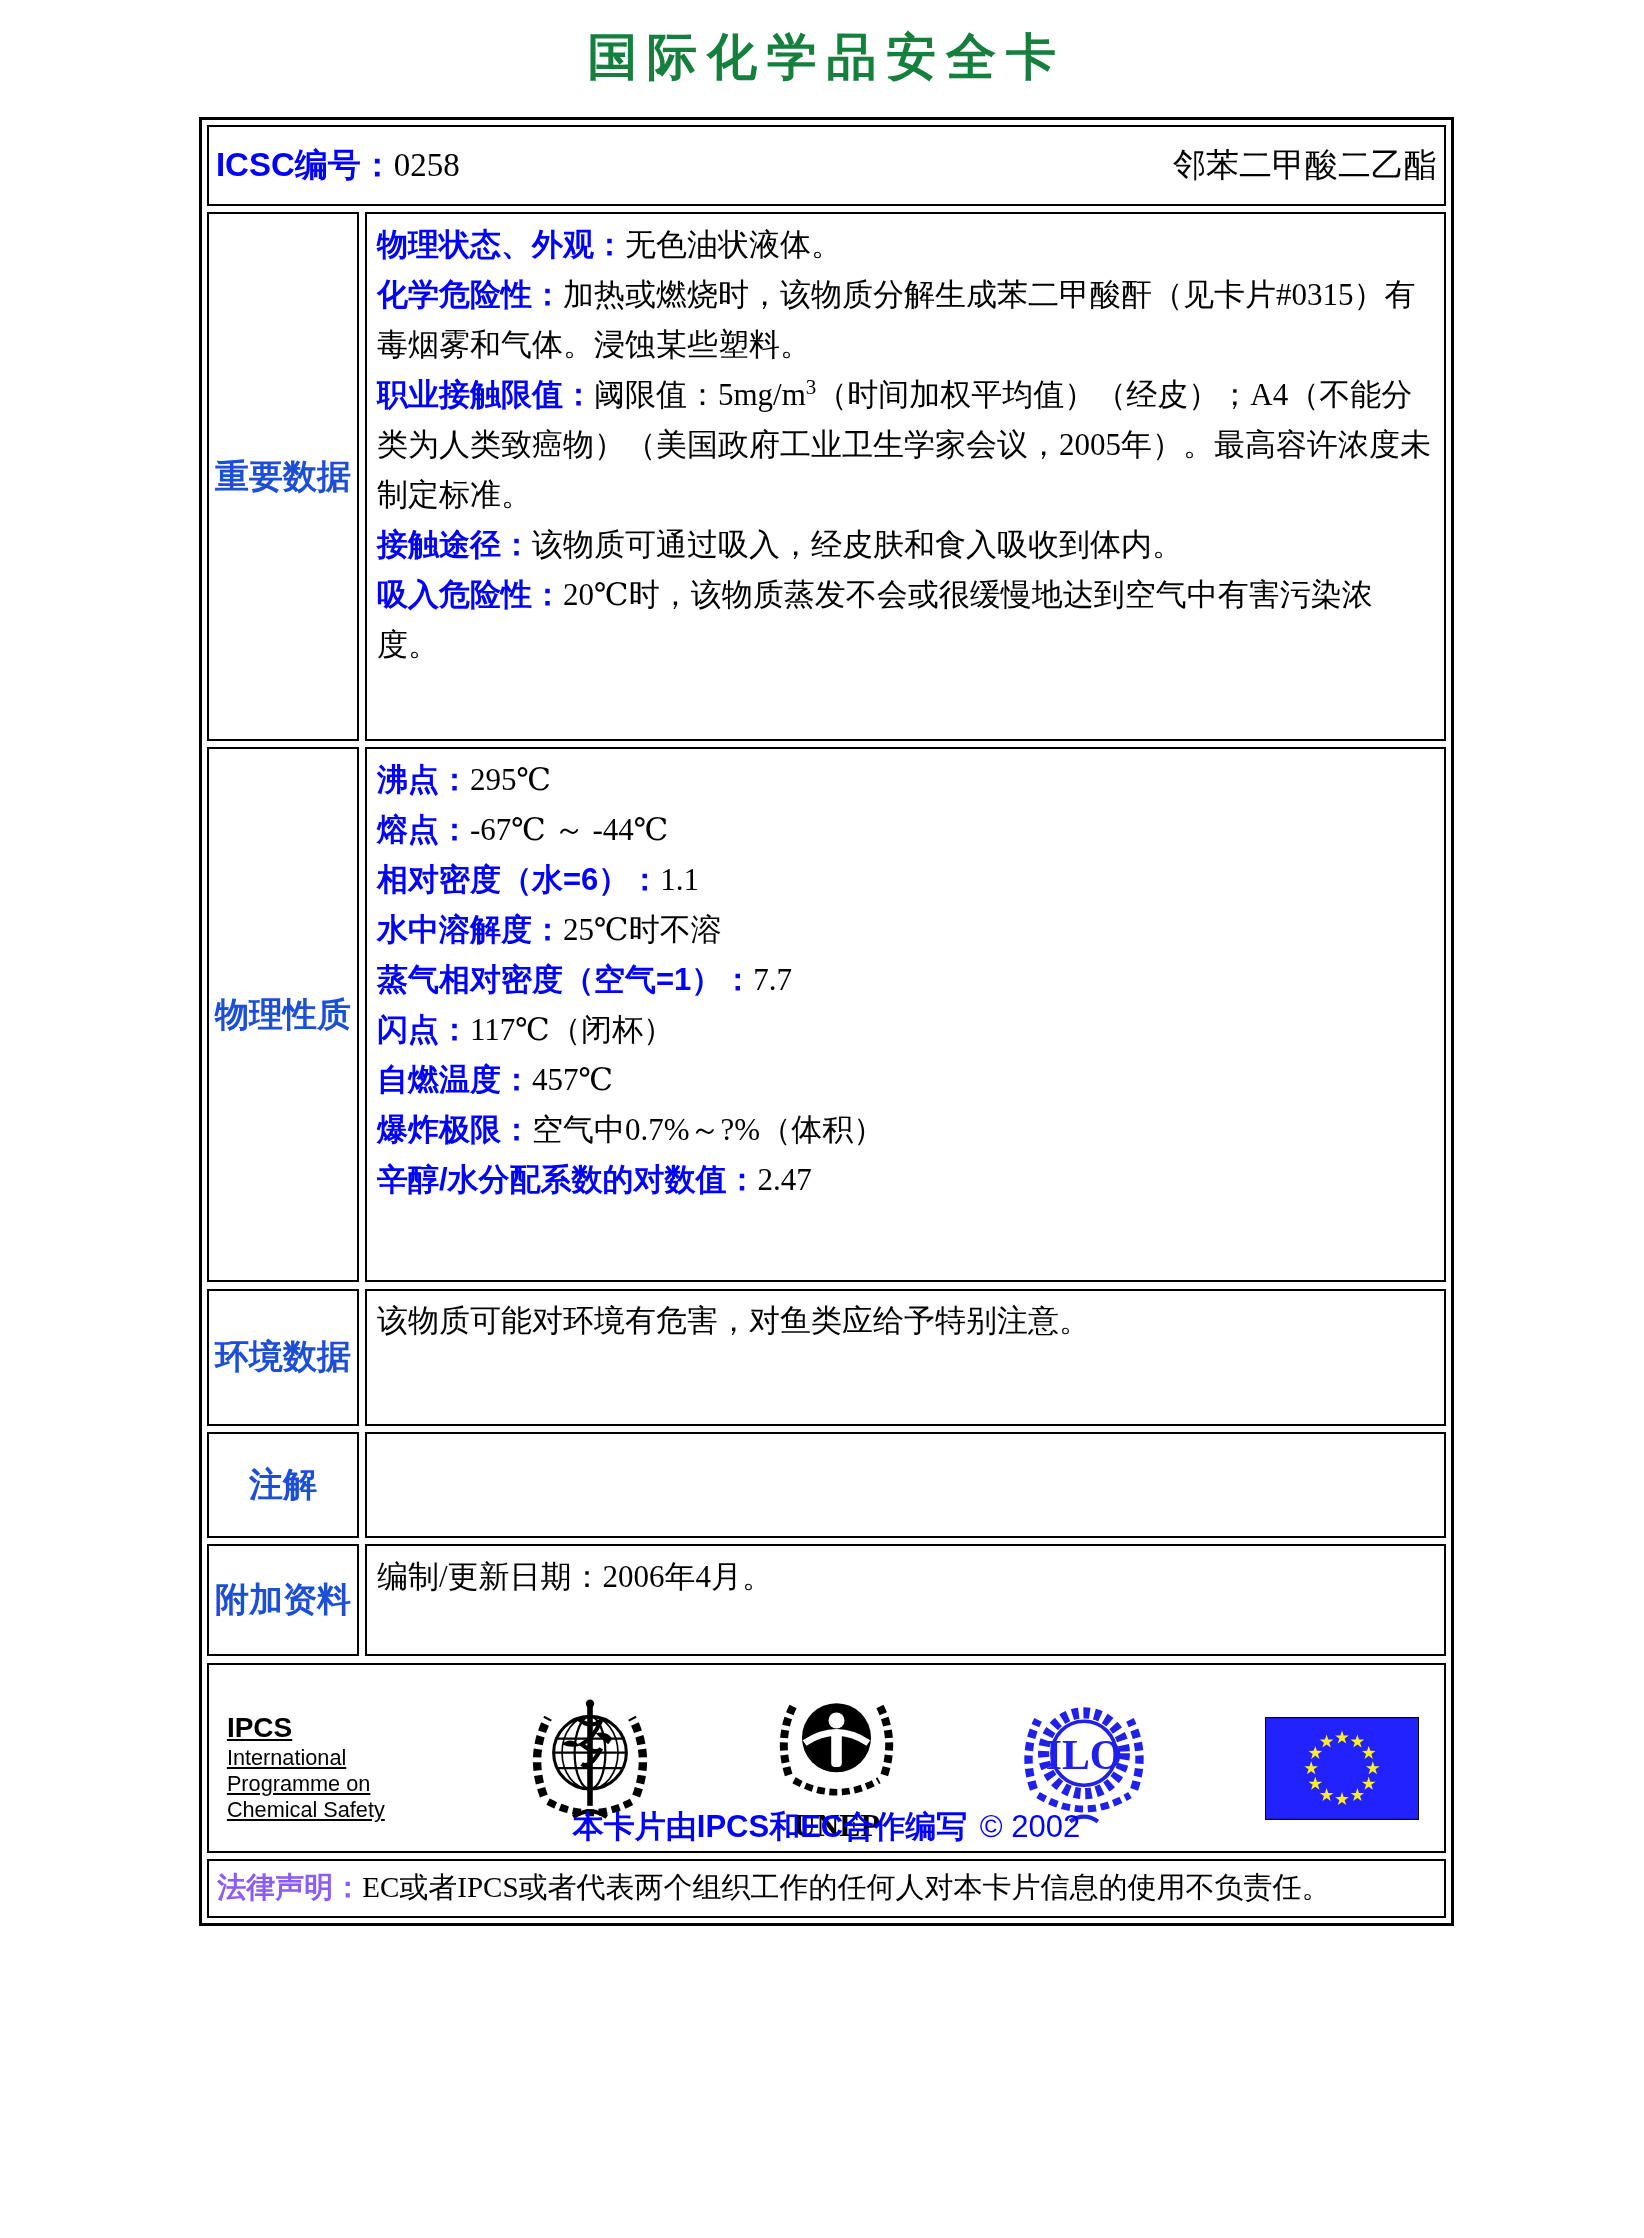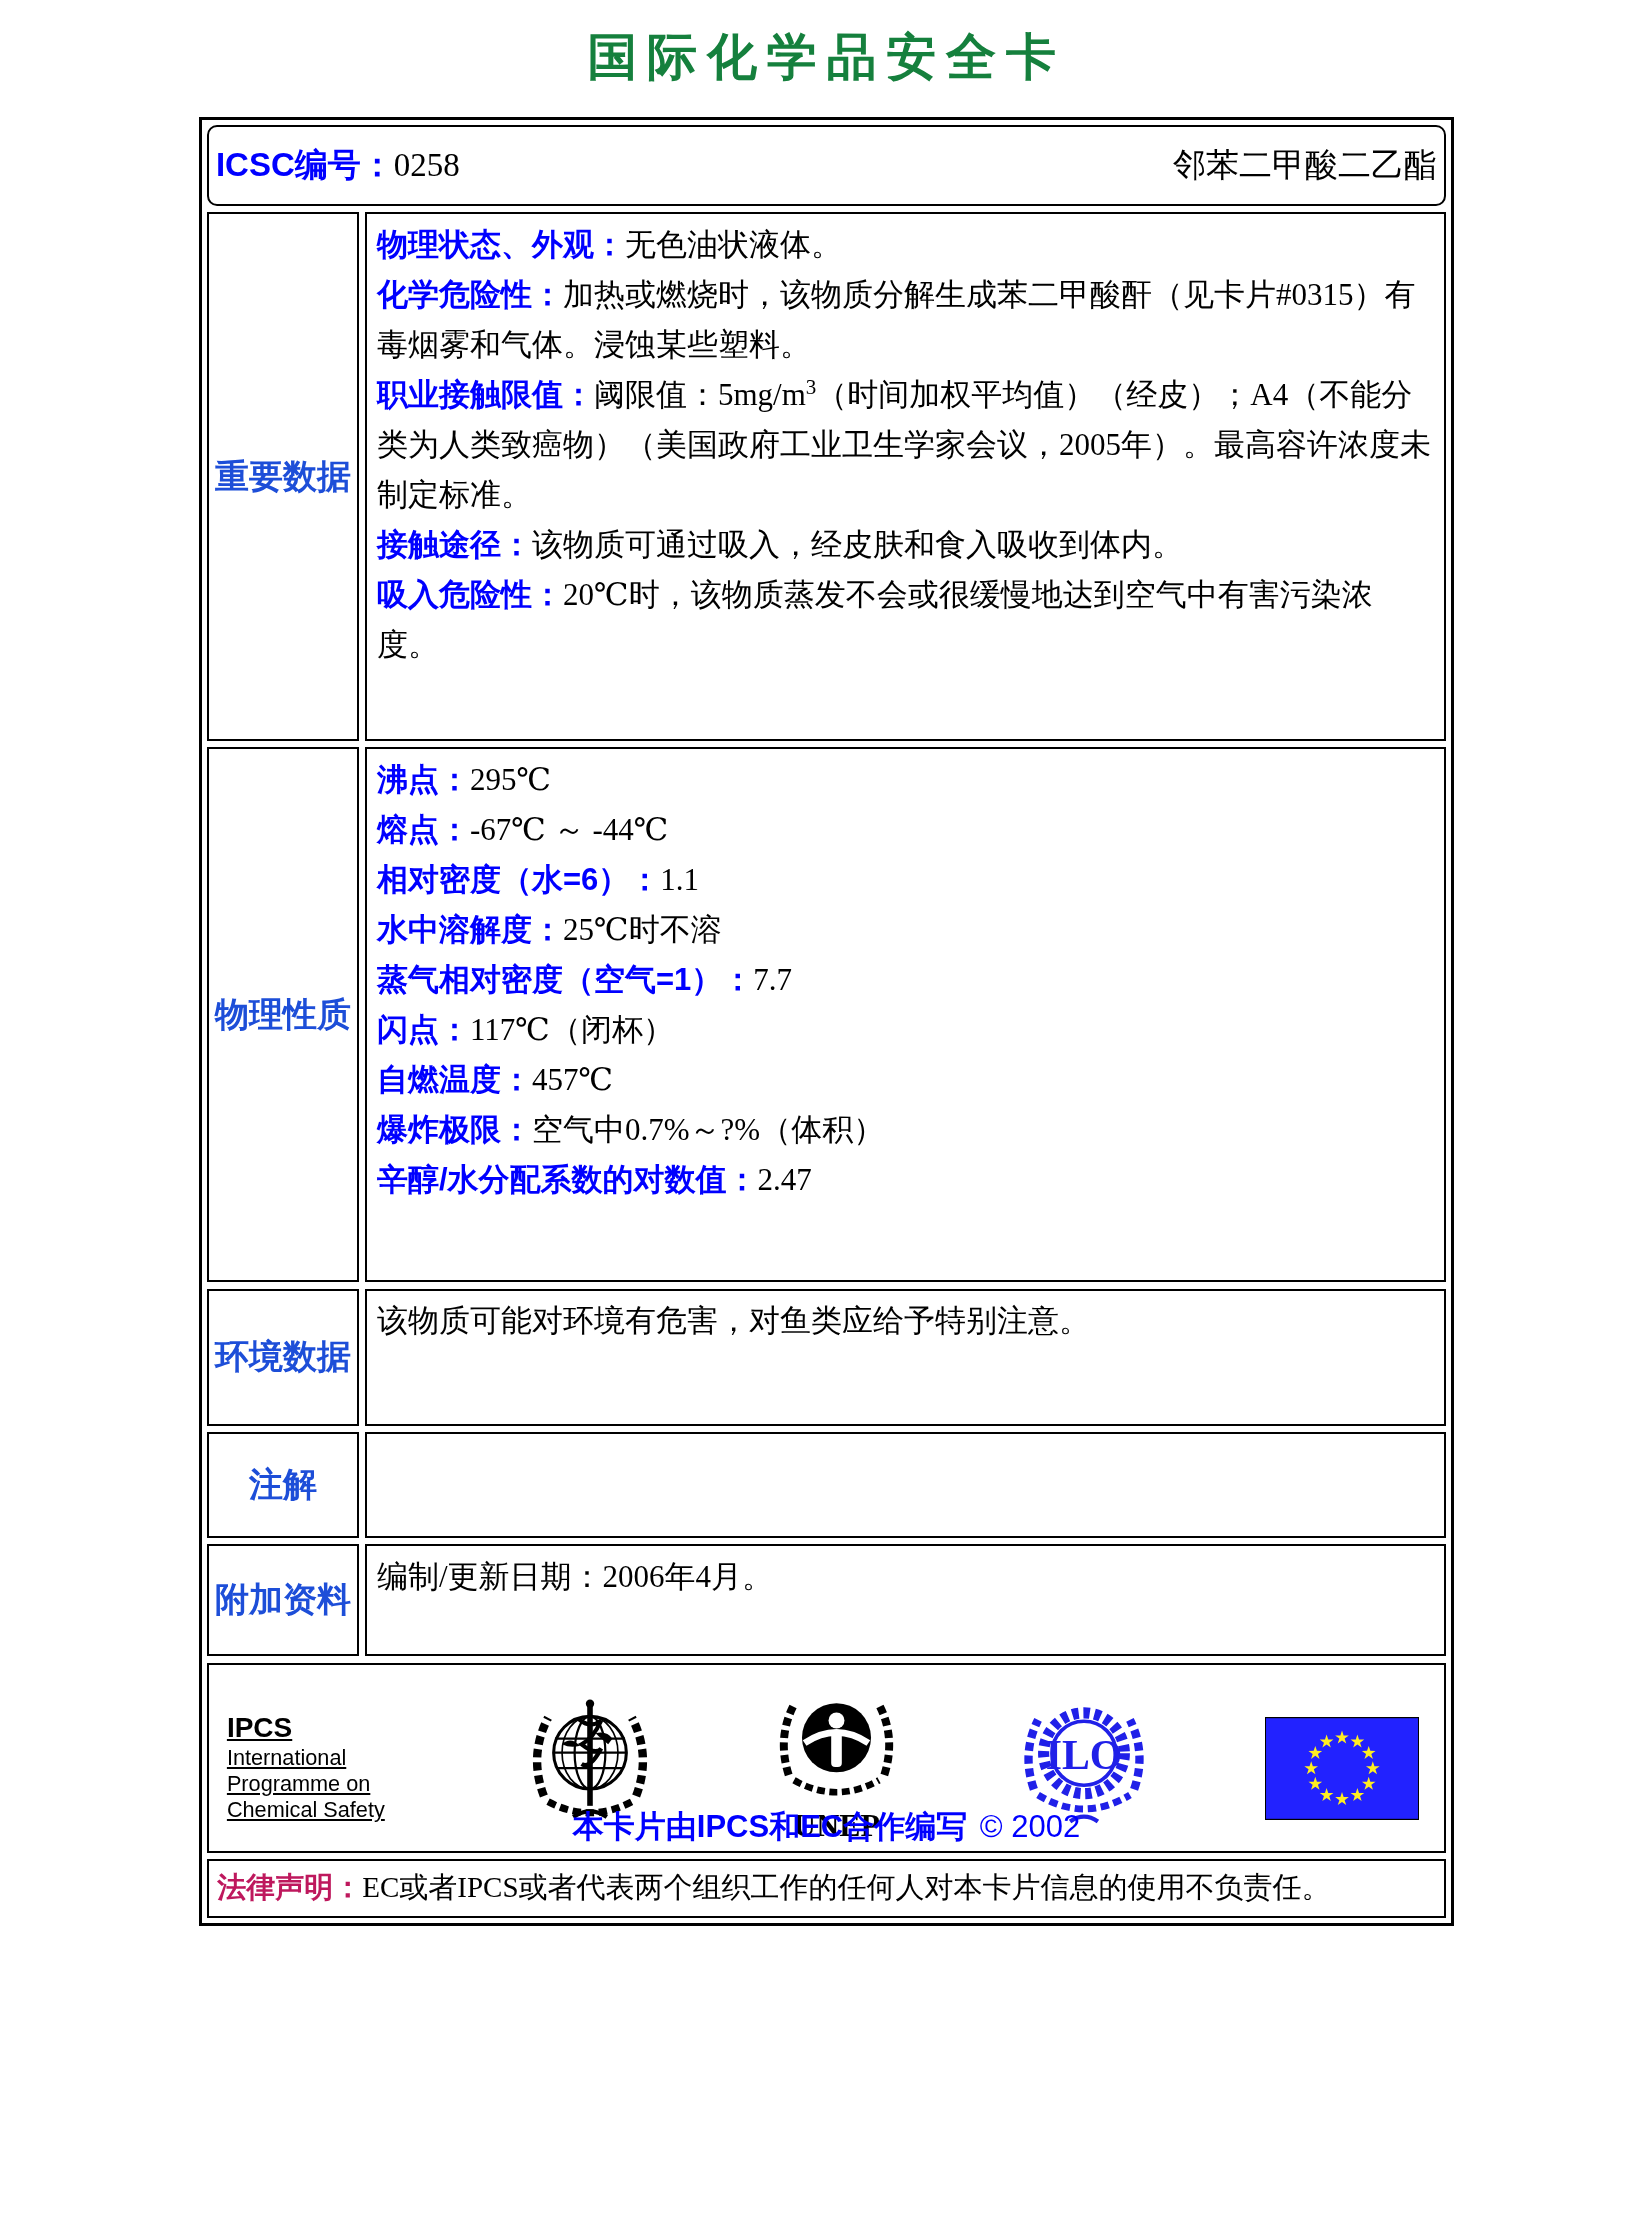--- a/index.html
+++ b/index.html
@@ -26,21 +26,20 @@
     display:flex;flex-direction:column;gap:6.3px;
     background:#fff;
   }
   .row{display:flex;gap:6.3px;}
   .cell{border:2.8px solid #000;box-sizing:border-box;background:#fff;}
   .header-cell{
     flex:1;min-height:67px;
     display:flex;justify-content:space-between;align-items:center;
     padding:16px 7px;
     font-size:33px;
-    border-radius:10px;
   }
   .blue-label{
     color:#0000ff;font-weight:bold;
     font-family:"Liberation Sans","DejaVu Sans",sans-serif;
   }
   .label-cell{
     width:152px;flex:none;
     display:flex;align-items:center;justify-content:center;
     text-align:center;
     color:#1d4ed8;font-weight:bold;font-size:34px;
@@ -81,21 +80,21 @@
   }
   .logo-caption .copyright{font-weight:normal;margin-left:12.6px;}
   .legal-cell{
     flex:1;min-height:59px;
     display:flex;align-items:center;
     padding:5.6px 8.4px;
     font-size:29px;
   }
   .legal-cell .legal-label{
     font-family:"Liberation Sans","DejaVu Sans",sans-serif;
-    font-weight:bold;color:#be185d;
+    font-weight:bold;color:#8b5cf6;
   }
   .eu-flag-wrap{margin-top:11.2px;}
 </style>
 </head>
 <body>
 
 <div class="page">
 
   <h1 class="doc-title">国际化学品安全卡</h1>
 

